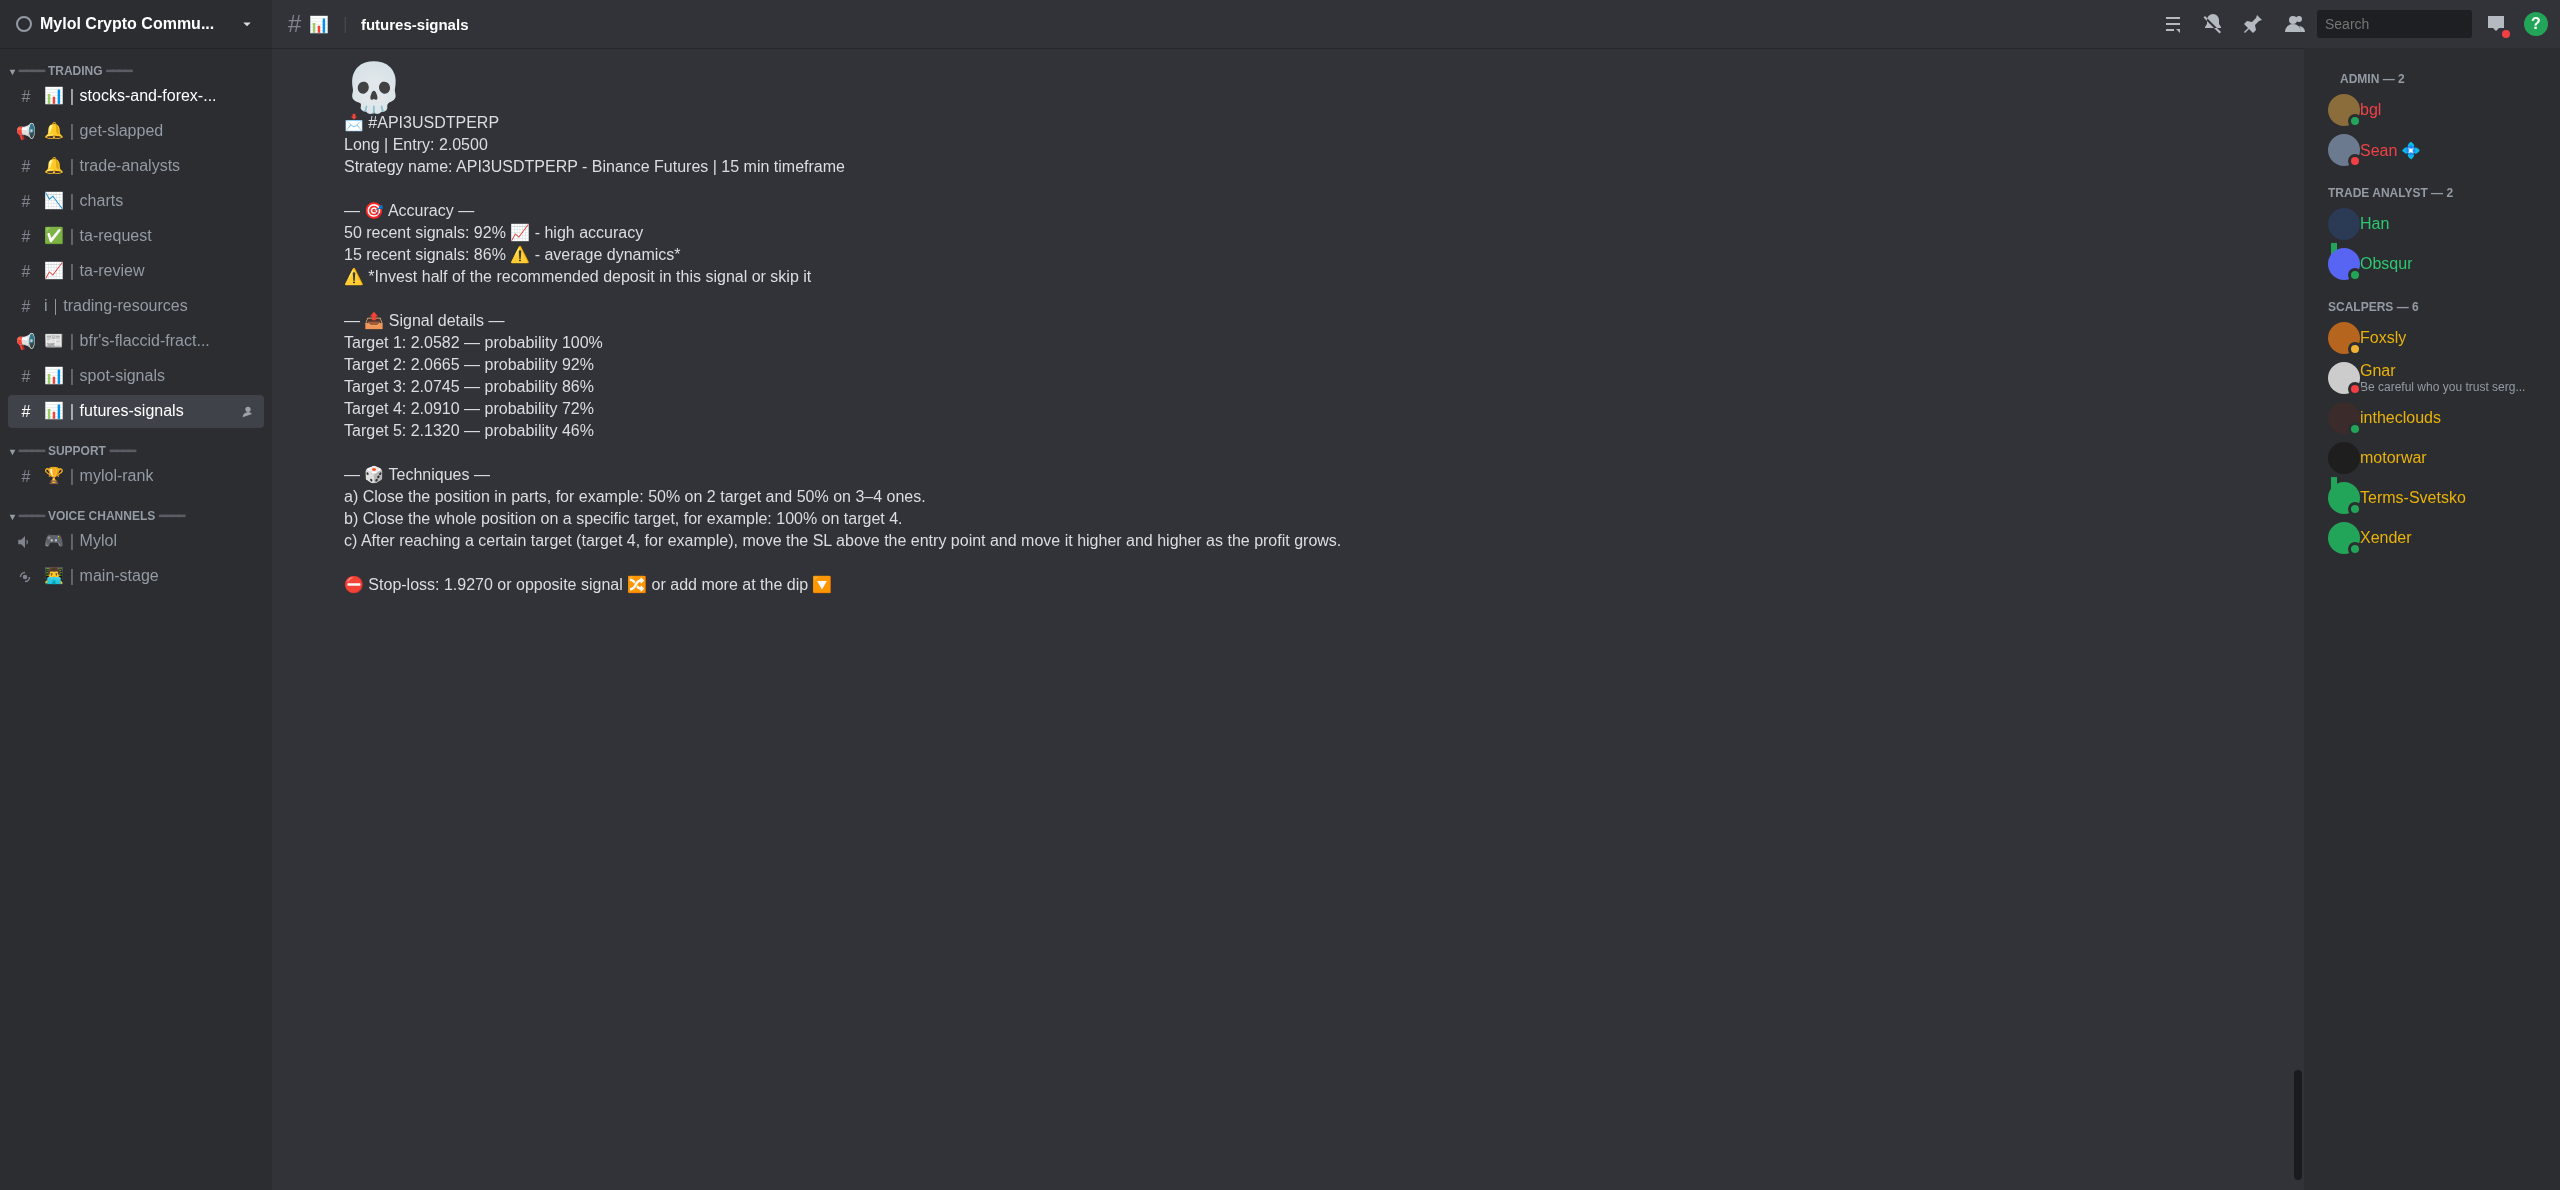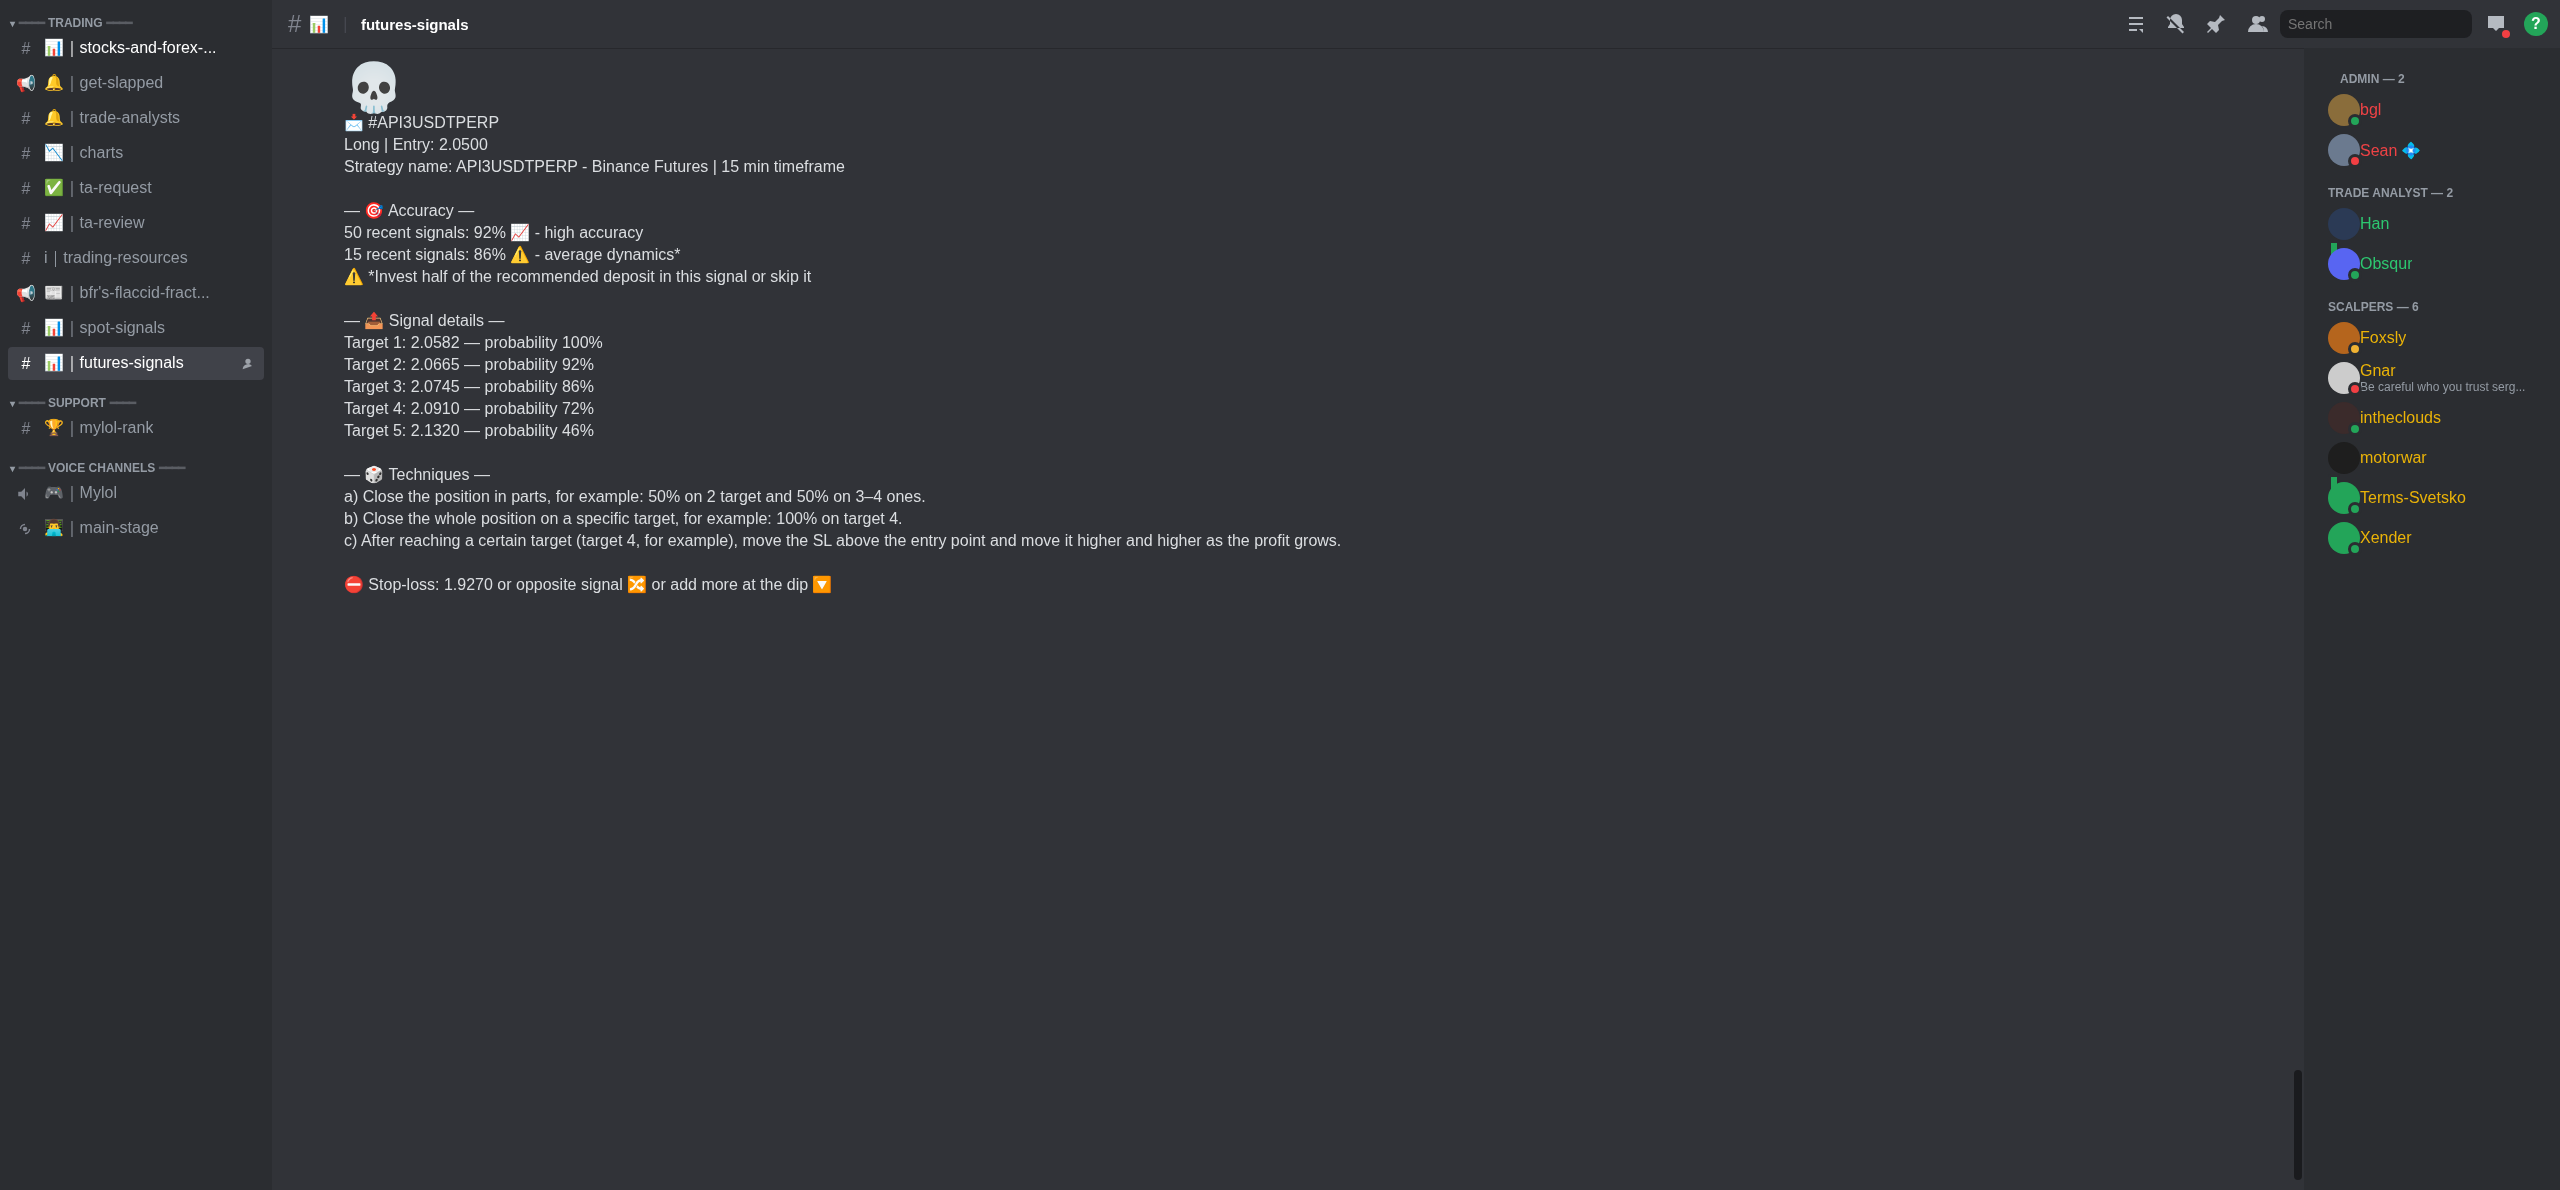--- a/index.html
+++ b/index.html
@@ -98,25 +98,25 @@
   .topbar .hash { color:#80848e; font-size:24px; font-weight:400; }
   .topbar .title { color:#fff; font-weight:600; font-size:15px; }
   .topbar .spacer { flex:1; }
   .topbar .icon-btn {
     width: 32px; height:32px;
     display:flex; align-items:center; justify-content:center;
     color:#b5bac1; cursor:pointer;
   }
   .search-box {
     background:#1e1f22;
-    border-radius:8px;
+    border-radius:3px;
     height:28px;
     display:flex; align-items:center;
     padding:0 8px;
-    width:192px;
+    width:155px;
     color:#949ba4;
     font-size:14px;
   }
   .search-box input {
     background:transparent; border:none; outline:none;
     color:#dbdee1; flex:1; font-size:14px;
   }
   .help-circle {
     width:24px;height:24px;border-radius:50%;
     background:#23a559;color:#fff;
@@ -216,20 +216,31 @@
     color:#dbdee1;
   }
   svg{display:block;}
 </style>
 </head>
 <body>
 
 <div class="app">
 
   <div class="sidebar">
+    <div class="server-header">
+      <span class="name">
+        <span class="server-badge"></span>
+        <span>Mylol Crypto Commu...</span>
+      </span>
+      <span class="chevron-down">
+        <svg width="18" height="18" viewBox="0 0 24 24" fill="currentColor">
+            <path d="M7 10l5 5 5-5z"></path>
+          </svg>
+      </span>
+    </div>
     <div class="channel-list" id="channel-list">
         <div class="category">
           <span style="font-size:10px;">▾</span>
           <span class="line">━━━━</span> 
           <span>TRADING</span> 
           <span class="line">━━━━</span>
         </div>
         <div class="channel unread">
           <span class="ch-icon">#</span>
           <span class="ch-label">📊｜stocks-and-forex-...</span>

